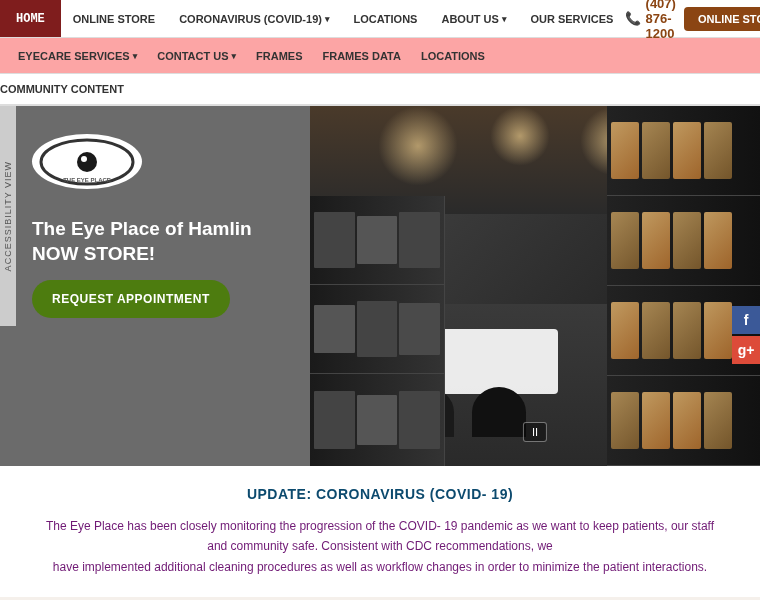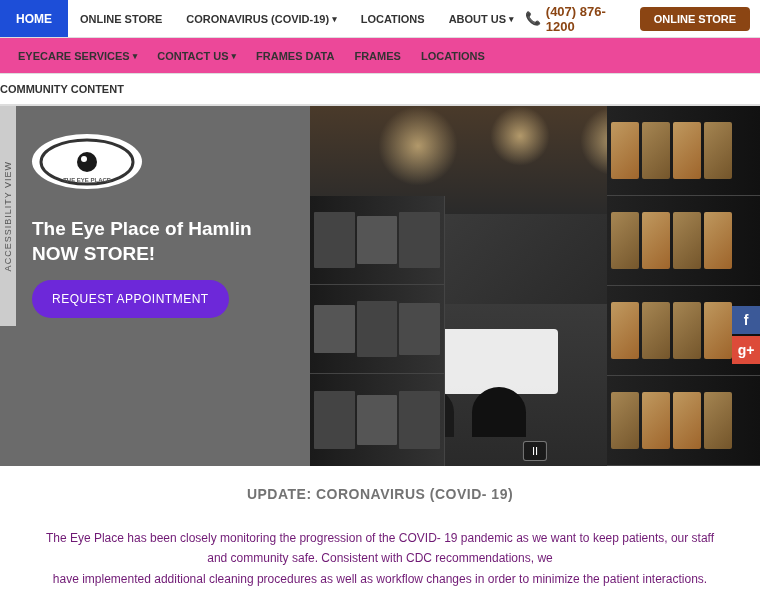--- a/index.html
+++ b/index.html
@@ -8,29 +8,30 @@
     
     .top-nav {
       background: #fff;
       display: flex;
       align-items: center;
       height: 38px;
       border-bottom: 1px solid #ddd;
       position: relative;
     }
     .top-nav .home-btn {
-      background: #1d4ed8;
+      background: #7f1d1d;
       color: #fff;
       font-weight: bold;
       font-size: 12px;
       padding: 0 16px;
       height: 100%;
       display: flex;
       align-items: center;
       text-transform: uppercase;
+      font-family: Liberation Mono, monospace;
     }
     .top-nav-items {
       display: flex;
       align-items: center;
       flex: 1;
       height: 100%;
     }
     .top-nav-item {
       padding: 0 12px;
       font-size: 11px;
@@ -65,21 +66,21 @@
       font-size: 11px;
       text-transform: uppercase;
       padding: 6px 14px;
       border-radius: 4px;
       cursor: pointer;
       white-space: nowrap;
     }
 
     
     .second-nav {
-      background: #ec4899;
+      background: #fca5a5;
       display: flex;
       align-items: center;
       height: 36px;
       border-bottom: 1px solid #ddd;
       padding-left: 8px;
     }
     .second-nav-items {
       display: flex;
       align-items: center;
       flex: 1;
@@ -172,23 +173,23 @@
       line-height: 1.3;
       margin-bottom: 14px;
     }
     .hero-subtitle {
       color: #ddd;
       font-size: 13px;
       line-height: 1.5;
       margin-bottom: 28px;
     }
     .request-btn {
-      background: #6d28d9;
+      background: #4d7c0f;
       color: #fff;
-      font-weight: normal;
+      font-weight: bold;
       font-size: 12px;
       text-transform: uppercase;
       padding: 12px 20px;
       border-radius: 25px;
       cursor: pointer;
       display: inline-block;
       width: fit-content;
       letter-spacing: 0.5px;
     }
     .hero-right {
@@ -264,21 +265,21 @@
       background: linear-gradient(to bottom, #4a3a2a, #2a2a2a);
     }
     .light-spot {
       position: absolute;
       border-radius: 50%;
       background: radial-gradient(circle, rgba(255,220,150,0.6) 0%, transparent 70%);
     }
     
     .pause-btn {
       position: absolute;
-      bottom: 5px;
+      bottom: 24px;
       left: 50%;
       transform: translateX(-50%);
       background: rgba(0,0,0,0.4);
       color: #fff;
       border: 1px solid rgba(255,255,255,0.4);
       border-radius: 3px;
       font-size: 11px;
       padding: 3px 8px;
       cursor: pointer;
     }
@@ -306,25 +307,25 @@
     .social-btn.facebook { background: #3b5998; }
     .social-btn.gplus { background: #dd4b39; }
 
     
     .covid-section {
       background: #fff;
       padding: 20px 30px;
       text-align: center;
     }
     .covid-title {
-      color: #737373;
+      color: #0c4a6e;
       font-weight: bold;
       font-size: 14px;
       text-transform: uppercase;
-      margin-bottom: 26px;
+      margin-bottom: 14px;
       letter-spacing: 0.5px;
     }
     .covid-text {
       color: #701a75;
       font-size: 12px;
       line-height: 1.7;
       max-width: 680px;
       margin: 0 auto;
     }
 
@@ -346,20 +347,23 @@
         <span>CORONAVIRUS (COVID-19)</span>
         <span class="arrow">▾</span>
       </div>
       <div class="top-nav-item">
         <span>LOCATIONS</span>
       </div>
       <div class="top-nav-item">
         <span>ABOUT US</span>
         <span class="arrow">▾</span>
       </div>
+      <div class="top-nav-item">
+        <span>OUR SERVICES</span>
+      </div>
     </div>
     <div class="top-nav-right">
       <div class="phone-num">
         <span>📞</span>
         <span>(407) 876-1200</span>
       </div>
       <div class="online-store-btn">ONLINE STORE</div>
     </div>
   </nav>
 
@@ -367,24 +371,24 @@
     <div class="second-nav-items">
       <div class="second-nav-item">
         <span>EYECARE SERVICES</span>
         <span style="font-size:9px;margin-left:3px;">▾</span>
       </div>
       <div class="second-nav-item">
         <span>CONTACT US</span>
         <span style="font-size:9px;margin-left:3px;">▾</span>
       </div>
       <div class="second-nav-item">
+        <span>FRAMES</span>
+      </div>
+      <div class="second-nav-item">
         <span>FRAMES DATA</span>
-      </div>
-      <div class="second-nav-item">
-        <span>FRAMES</span>
       </div>
       <div class="second-nav-item">
         <span>LOCATIONS</span>
       </div>
     </div>
   </nav>
 
   <nav class="third-nav">
     <div class="community-content">COMMUNITY CONTENT</div>
   </nav>

